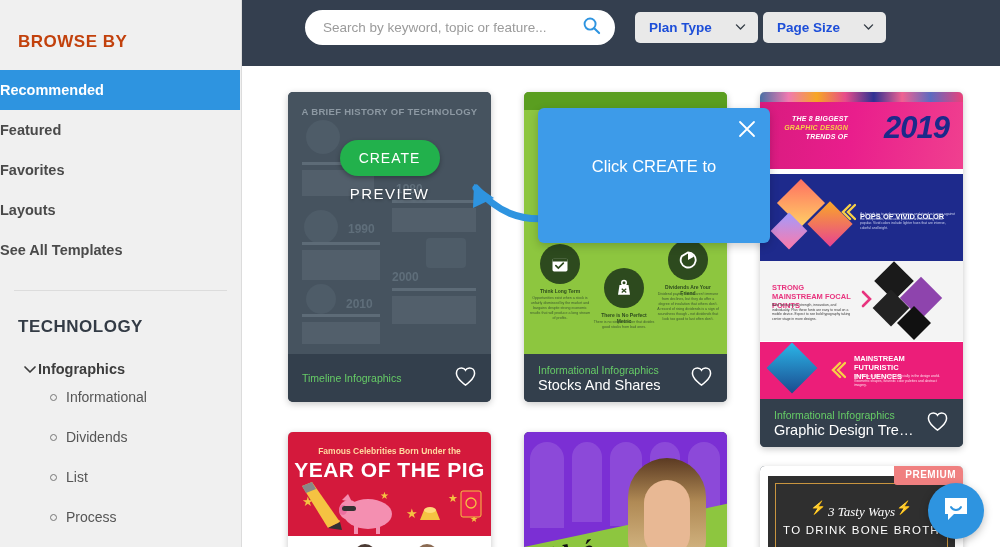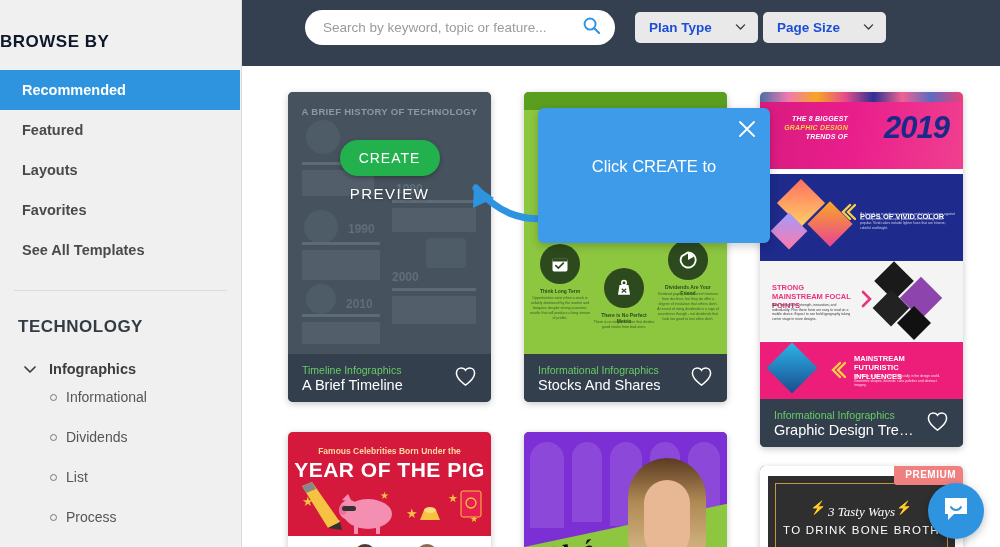--- a/index.html
+++ b/index.html
@@ -10,41 +10,41 @@
     background: #ffffff;
   }
   #app { position: relative; width: 1000px; height: 547px; background: #ffffff; }
 
   
   .sidebar {
     position: absolute; left: 0; top: 0; width: 242px; height: 547px;
     background: #f0f0f0; border-right: 1px solid #dcdcdc;
   }
   .sidebar-title {
-    font-size: 17px; font-weight: bold; color: #0f172a;
-    letter-spacing: 0.5px; padding: 32px 0 0 0;
+    font-size: 17px; font-weight: bold; color: #c2410c;
+    letter-spacing: 0.5px; padding: 32px 0 0 18px;
   }
   .browse-list { margin-top: 18px; }
   .browse-item {
     height: 40px; display: flex; align-items: center;
-    padding-left: 22px; font-size: 14.5px; font-weight: bold;
+    font-size: 14.5px; font-weight: bold;
     color: #4a4a4a; cursor: pointer;
   }
   .browse-item.active {
     background: #2e94e0; color: #ffffff; width: 240px;
   }
   .sidebar-divider {
     height: 1px; background: #dcdcdc; margin: 20px 14px 0 14px;
   }
   .cat-title {
     font-size: 17px; font-weight: bold; color: #333b45;
     letter-spacing: 0.5px; padding: 26px 0 0 18px;
   }
   .cat-group {
-    display: flex; align-items: center; gap: 11px;
+    display: flex; align-items: center; 
     padding: 24px 0 0 22px; cursor: pointer;
   }
   .chev { width: 16px; height: 16px; display: block; }
   .cat-group-label { font-size: 14.5px; font-weight: bold; color: #3d3d3d; }
   .subcat {
     display: flex; align-items: center; gap: 9px;
     padding-left: 50px; height: 40px; font-size: 14px;
     color: #555; cursor: pointer;
   }
   .bullet {
@@ -247,24 +247,24 @@
     <div class="sidebar-title">BROWSE BY</div>
 
     <div class="browse-list">
       <div class="browse-item active">
         <span>Recommended</span>
       </div>
       <div class="browse-item">
         <span>Featured</span>
       </div>
       <div class="browse-item">
+        <span>Favorites</span>
+      </div>
+      <div class="browse-item">
         <span>Layouts</span>
-      </div>
-      <div class="browse-item">
-        <span>Favorites</span>
       </div>
       <div class="browse-item">
         <span>See All Templates</span>
       </div>
     </div>
 
     <div class="sidebar-divider"></div>
 
     <div class="cat-title">TECHNOLOGY</div>
 
@@ -349,21 +349,20 @@
         <div class="t0-year" style="left:104px;top:178px;">2000</div>
         <div class="t0-bar" style="left:104px;top:196px;width:84px;"></div>
         <div class="t0-para" style="left:104px;top:204px;width:84px;height:28px;"></div>
 
         <button class="create-btn">CREATE</button>
         <div class="preview-btn">PREVIEW</div>
       </div>
       <div class="card-footer">
         <div class="footer-text">
           <div class="cat-label">Timeline Infographics</div>
-          <div class="tpl-name">A Brief Timeline</div>
         </div>
         <span class="heart">
           <svg width="23" height="21" viewBox="0 0 24 22">
               <path d="M12 20 C12 20 2.5 13.5 2.5 7.5 C2.5 4.3 4.9 2 7.8 2 C9.8 2 11.3 3.1 12 4.4 C12.7 3.1 14.2 2 16.2 2 C19.1 2 21.5 4.3 21.5 7.5 C21.5 13.5 12 20 12 20 Z" fill="none" stroke="#ffffff" stroke-width="1.6"></path>
             </svg>
         </span>
       </div>
     </div>
 
     <div class="card" id="card-1">

